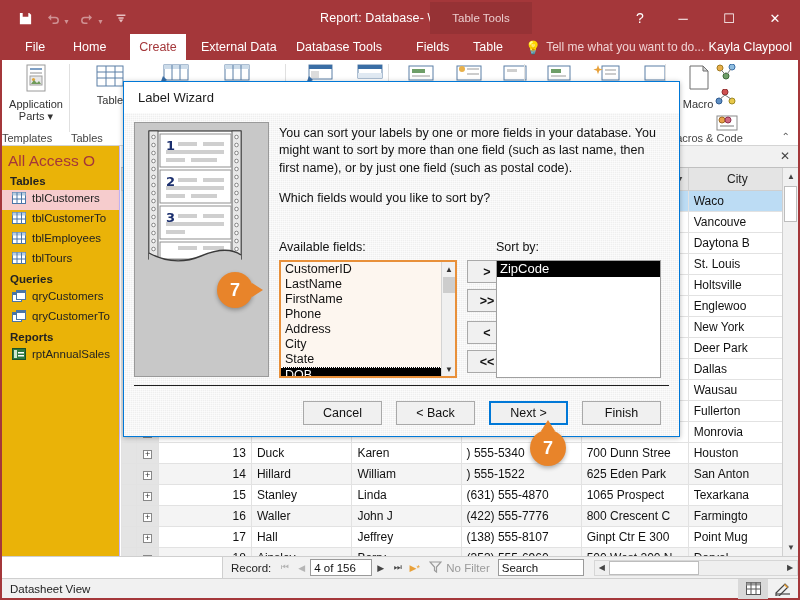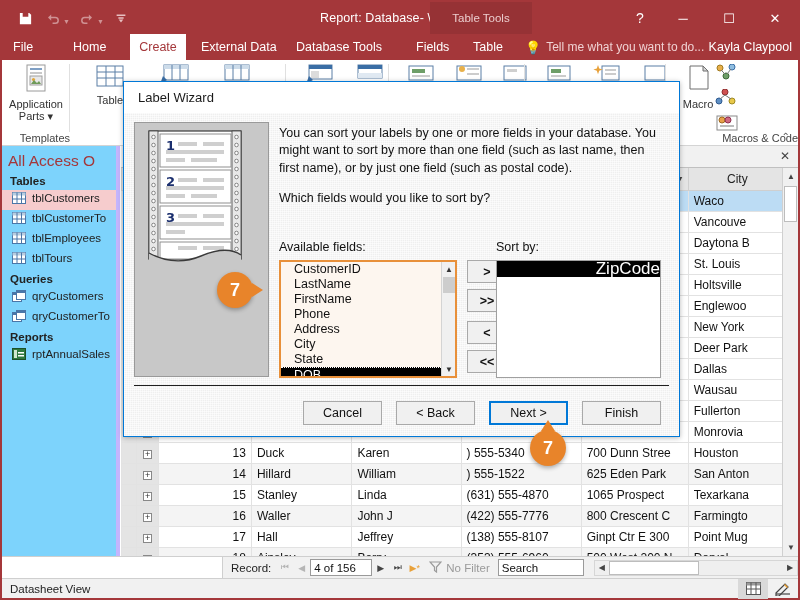--- a/index.html
+++ b/index.html
@@ -75,39 +75,39 @@
   }
 
   
   .ribbon {
     position: absolute; left: 0; top: 58px; width: 796px; height: 86px;
     background: #ffffff; border-bottom: 1px solid #d4d4d4;
   }
   .rgroup { position: absolute; top: 0; height: 86px; }
   .rgroup .sep { position: absolute; right: 0; top: 4px; width: 1px; height: 68px; background: #e0e0e0; }
   .rgroup-label {
-    position: absolute; bottom: 2px; width: 100%; text-align: right;
+    position: absolute; bottom: 2px; width: 100%; text-align: left;
     font-size: 11px; color: #444;
   }
   .bigbtn {
     position: absolute; top: 4px; width: 62px;
     display: flex; flex-direction: column; align-items: center; gap: 2px;
     font-size: 11px; color: #333; text-align: center; line-height: 1.1;
   }
   .ico { display: block; }
   .smallicons { position: absolute; top: 4px; display: flex; flex-direction: column; gap: 3px; }
 
   .collapse-ribbon {
     position: absolute; right: 8px; bottom: 3px; font-size: 10px; color: #555;
   }
 
   
   .navpane {
     position: absolute; left: 0; top: 144px; width: 118px; bottom: 42px;
-    background: #7dd3fc; border-right: 4px solid #c4b5fd;
+    background: #eab308; border-right: 1px solid #c4b5fd;
   }
   .nav-title {
     padding: 6px 4px 2px 6px; font-size: 15.5px; color: #a4373a;
     white-space: nowrap; overflow: hidden;
   }
   .nav-grouphdr {
     padding: 3px 6px 3px 8px; font-size: 11.5px; font-weight: bold; color: #222;
   }
   .nav-item {
     display: flex; align-items: center; gap: 6px;
@@ -221,40 +221,40 @@
     font-size: 12.5px; color: #111; line-height: 1.38;
   }
   .dlg-q { position: absolute; left: 155px; top: 78px; font-size: 12.5px; color: #111; }
   .lbl-avail { position: absolute; left: 155px; top: 127px; font-size: 12.5px; color: #111; }
   .lbl-sortby { position: absolute; left: 372px; top: 127px; font-size: 12.5px; color: #111; }
 
   .listbox {
     position: absolute; left: 155px; top: 147px; width: 178px; height: 118px;
     background: #fdf6ef; border: 2px solid #e8903a; overflow: hidden;
   }
-  .listbox .item { font-size: 12.5px; color: #111; height: 15px; line-height: 15px; padding-left: 13px; white-space: nowrap; }
+  .listbox .item { font-size: 12.5px; color: #111; height: 15px; line-height: 15px; padding-left: 4px; white-space: nowrap; }
   .listbox .item.sel { background: #000000; color: #ffffff; border-top: 1px dotted #ffffff; }
   .lb-scroll { position: absolute; right: 0; top: 0; width: 14px; height: 114px; background: #f0f0f0; border-left: 1px solid #d4d4d4; }
   .lb-scroll .sb { position: absolute; left: 0; width: 14px; height: 14px; display:flex; align-items:center; justify-content:center; font-size: 8px; color: #333; background:#f0f0f0;}
   .lb-scroll .thumb { position: absolute; left: 1px; top: 15px; width: 12px; height: 16px; background: #cdcdcd; }
 
   .movebtns { position: absolute; left: 343px; top: 147px; width: 42px; }
   .movebtn {
     width: 40px; height: 23px; margin-bottom: 6px;
     background: #f0f0f0; border: 1px solid #a9a9a9;
     display: flex; align-items: center; justify-content: center;
     font-size: 12.5px; color: #111; font-weight: bold;
   }
   .movebtn.gap { margin-top: 9px; }
 
   .sortlist {
     position: absolute; left: 372px; top: 147px; width: 165px; height: 118px;
     background: #ffffff; border: 1px solid #a0a0a0;
   }
-  .sortlist .item { font-size: 17px; height: 16px; line-height: 16px; padding-left: 3px; text-align: right; }
+  .sortlist .item { font-size: 13px; height: 16px; line-height: 16px; padding-left: 3px; }
   .sortlist .item.sel { background: #000000; color: #ffffff; }
 
   .dlg-divider { position: absolute; left: 10px; right: 10px; top: 272px; height: 1px; background: #1f1f1f; }
 
   .dlg-buttons { position: absolute; left: 16px; right: 0; top: 288px; display: flex; justify-content: flex-end; gap: 14px; padding-right: 18px; }
   .dbtn {
     width: 79px; height: 24px; background: #f0f0f0; border: 1px solid #a9a9a9;
     display: flex; align-items: center; justify-content: center;
     font-size: 12.5px; color: #111;
   }
@@ -311,21 +311,21 @@
 
     <div class="win-ctrls">
       <div class="win-ctrl help">?</div>
       <div class="win-ctrl">─</div>
       <div class="win-ctrl">☐</div>
       <div class="win-ctrl">✕</div>
     </div>
   </div>
 
   <div class="tabstrip">
-    <div class="tab" style="left:2px;">File</div>
+    <div class="tab" style="left:14px;">File</div>
     <div class="tab" style="left:62px;">Home</div>
     <div class="tab active" style="left:128px;width:56px;">Create</div>
     <div class="tab" style="left:190px;">External Data</div>
     <div class="tab" style="left:285px;">Database Tools</div>
     <div class="tab" style="left:405px;">Fields</div>
     <div class="tab" style="left:462px;">Table</div>
   </div>
   <div class="tellme">
     <span class="bulb">💡</span>
     <span>Tell me what you want to do...</span>

